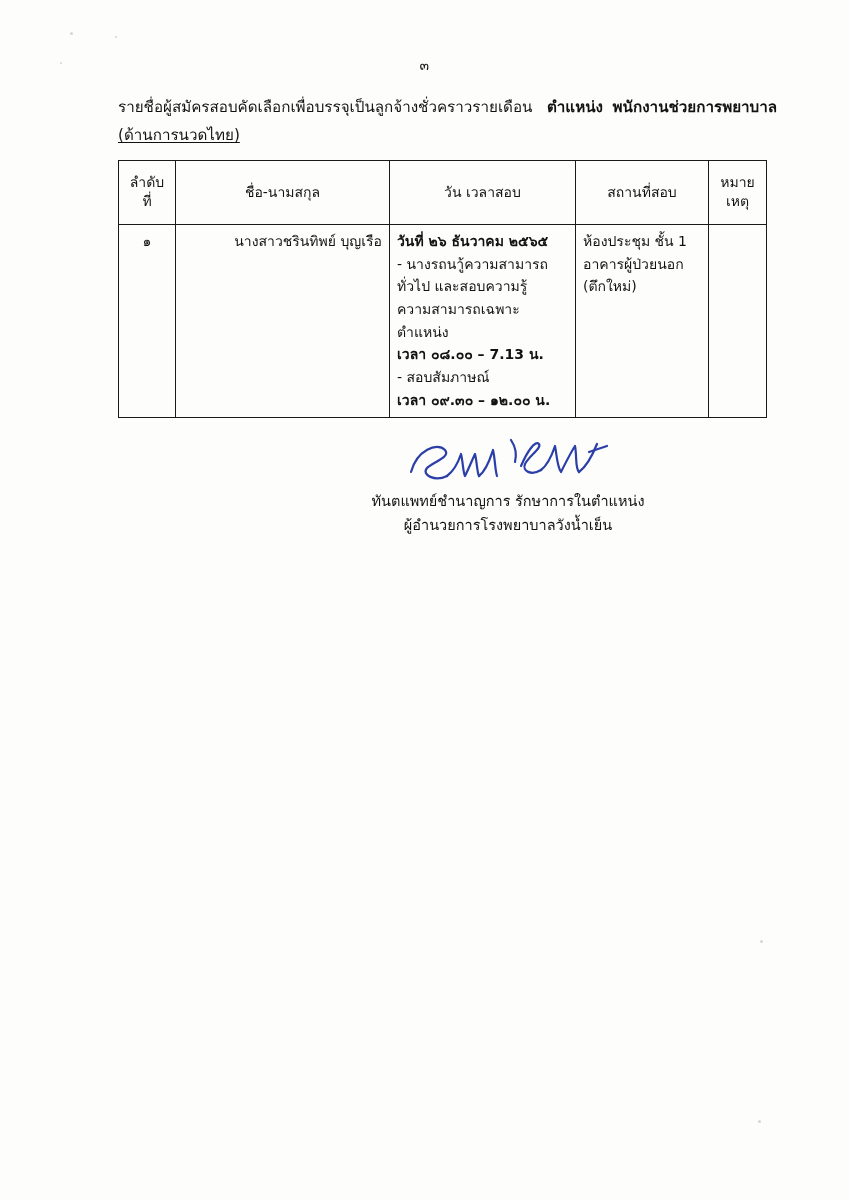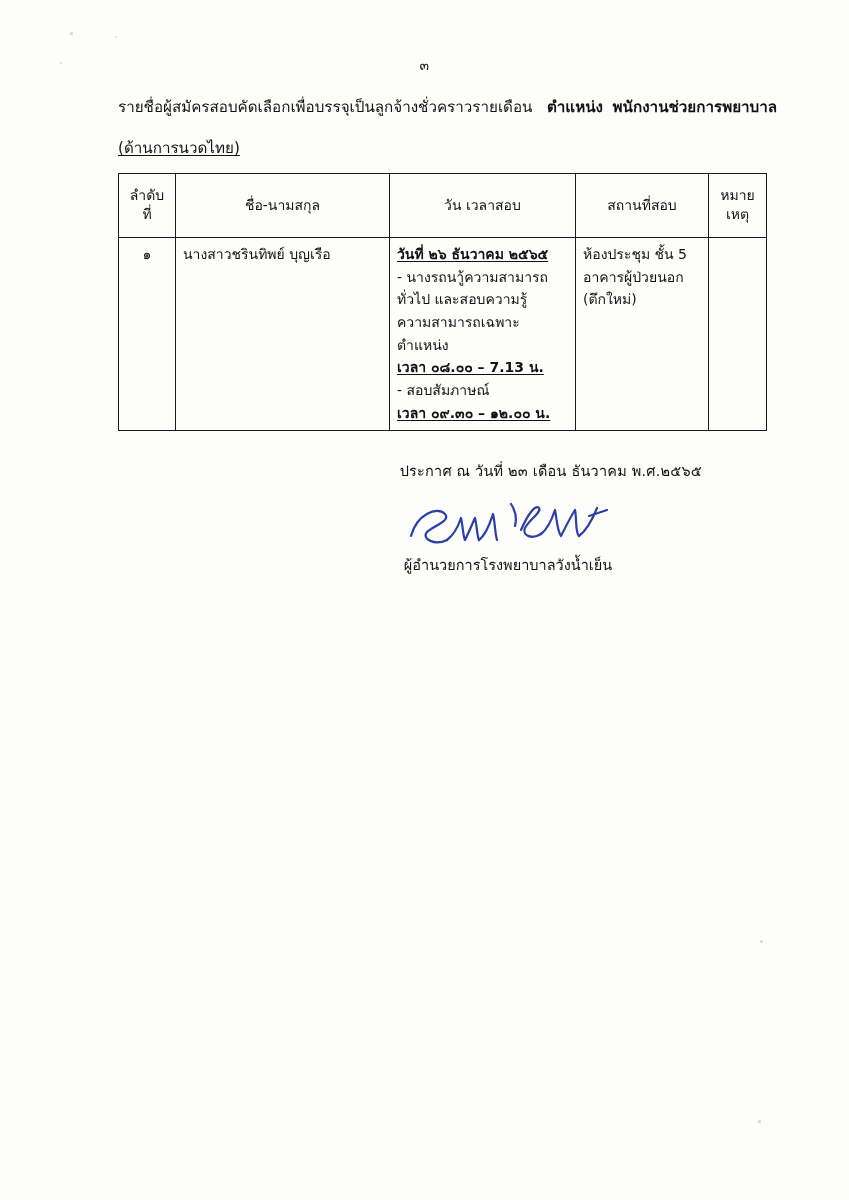--- a/index.html
+++ b/index.html
@@ -42,21 +42,21 @@
     font-size: 15.2px;
     line-height: 1.45;
     white-space: nowrap;
   }
   .heading-line2 {
     font-size: 15.2px;
     line-height: 1.45;
     text-decoration: underline;
     text-underline-offset: 2px;
     display: inline-block;
-    margin-top: 19px;
+    margin-top: 6px;
   }
   .hl-bold {
     font-weight: 600;
   }
   table.exam {
     border-collapse: collapse;
     margin-top: 14px;
     width: 618px;
     table-layout: fixed;
     padding-left: 12px;
@@ -79,32 +79,32 @@
   .col-date { width: 186px; }
   .col-place { width: 133px; }
   .col-note { width: 58px; }
   .cell-no {
     text-align: center;
     padding-top: 9px;
   }
   .cell-name {
     padding-top: 9px;
     padding-left: 10px;
+    text-align: right;
   }
   .cell-date {
     line-height: 1.62;
     padding-top: 9px;
   }
   .cell-place {
     line-height: 1.62;
     padding-top: 9px;
   }
   .cell-note { }
   .u {
-    text-decoration: underline;
     text-underline-offset: 2px;
   }
   .b { font-weight: 600; }
   .row-h { height: 175px; }
   .announce {
     margin-top: 28px;
     text-align: right;
     padding-right: 16px;
     font-size: 14.5px;
     letter-spacing: 0.2px;
@@ -179,43 +179,43 @@
           <td class="cell-date">
             <div class="u b">วันที่ ๒๖ ธันวาคม ๒๕๖๕</div>
             <div>- นางรถนาู้ความสามารถ</div>
             <div>ทั่วไป และสอบความรู้</div>
             <div>ความสามารถเฉพาะตำแหน่ง</div>
             <div class="u b">เวลา  ๐๘.๐๐ – 7.13 น.</div>
             <div>- สอบสัมภาษณ์</div>
             <div class="u b">เวลา ๐๙.๓๐ – ๑๒.๐๐ น.</div>
           </td>
           <td class="cell-place">
-            <div>ห้องประชุม ชั้น 5</div>
+            <div>ห้องประชุม ชั้น 1</div>
             <div>อาคารผู้ป่วยนอก</div>
             <div>(ตึกใหม่)</div>
           </td>
           <td class="cell-note"></td>
         </tr>
       </tbody>
     </table>
 
-    <div class="announce">ประกาศ  ณ  วันที่ ๒๓  เดือน  ธันวาคม  พ.ศ.๒๕๖๕</div>
 
     <div class="sign-block">
       <div class="signature">
         <svg width="210" height="60" viewBox="0 0 210 60" fill="none" xmlns="http://www.w3.org/2000/svg" aria-hidden="true">
           <g stroke="#2c3fa8" stroke-width="2.2" fill="none" stroke-linecap="round" stroke-linejoin="round">
             <path d="M8 40 C14 18, 34 10, 42 18 C48 25, 30 30, 24 36 C18 43, 32 50, 44 44"></path>
             <path d="M44 44 C52 38, 56 28, 58 22 C60 30, 60 40, 62 44 C66 36, 70 26, 72 22 C74 30, 74 40, 76 44"></path>
             <path d="M76 44 C84 38, 88 24, 90 18 C92 26, 92 38, 94 44"></path>
             <path d="M118 34 C124 20, 132 8, 136 12 C139 16, 126 24, 122 32 C119 39, 128 44, 138 38"></path>
             <path d="M138 38 C146 32, 150 20, 152 14 C154 24, 154 34, 158 40 C162 32, 168 20, 172 14 C174 24, 172 36, 176 40"></path>
             <path d="M176 40 C184 34, 190 22, 194 12"></path>
             <path d="M186 20 C192 18, 198 16, 204 14"></path>
             <path d="M108 8 C112 14, 114 22, 112 30"></path>
           </g>
         </svg>
       </div>
+      <div>ทันตแพทย์ชำนาญการ  รักษาการในตำแหน่ง</div>
       <div>ผู้อำนวยการโรงพยาบาลวังน้ำเย็น</div>
     </div>
 
   </div>
 </div>
 
 </body></html>

